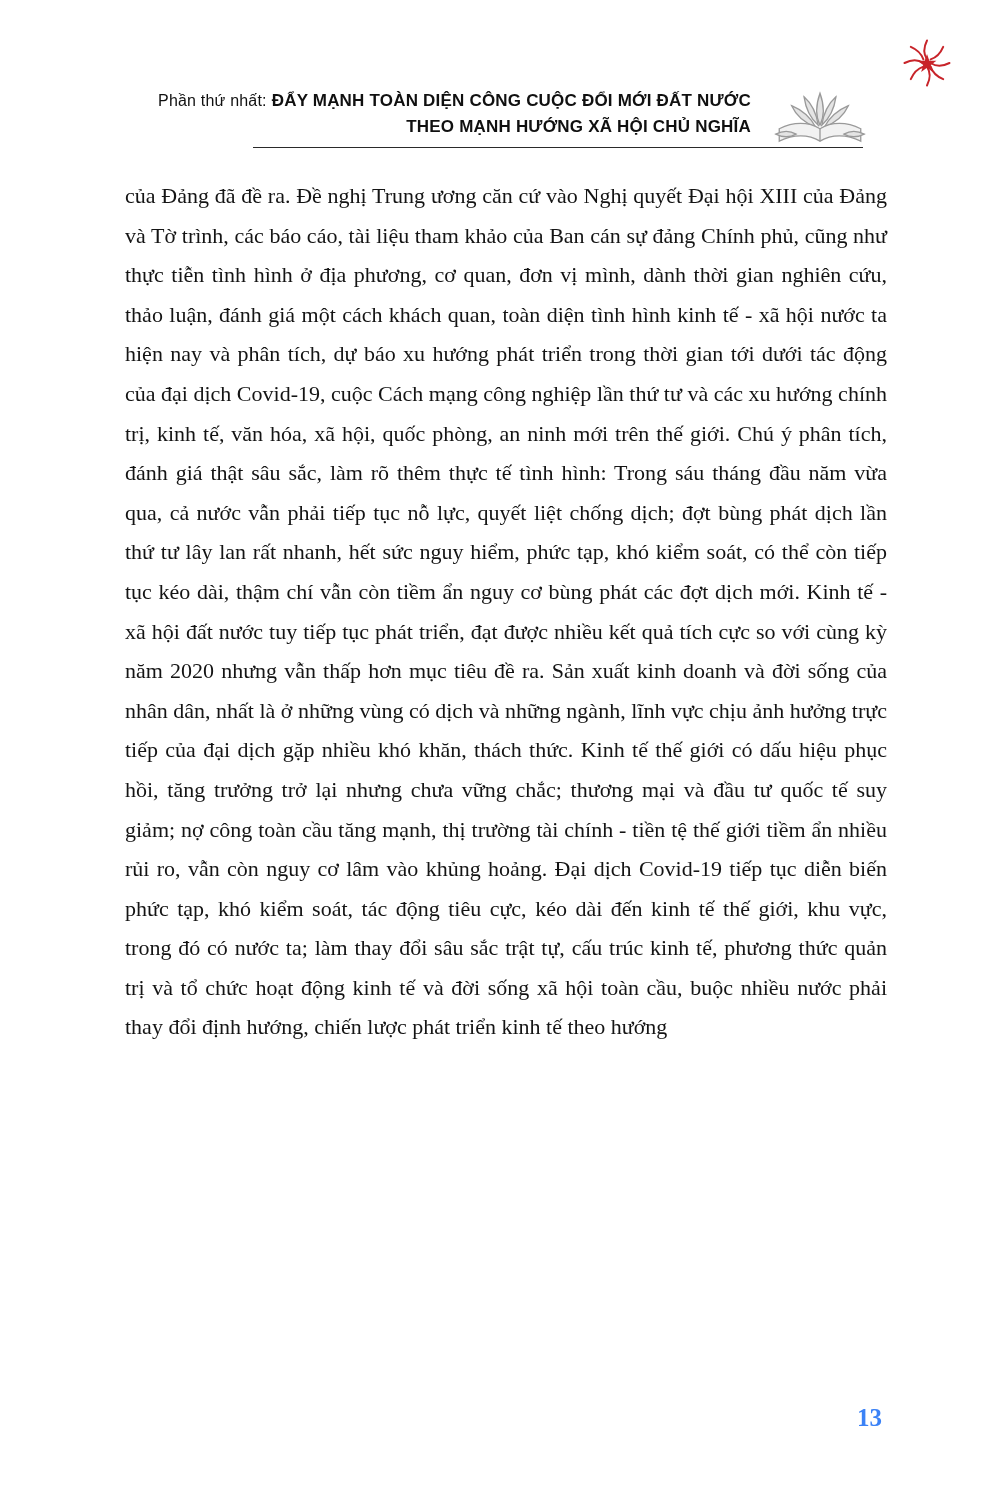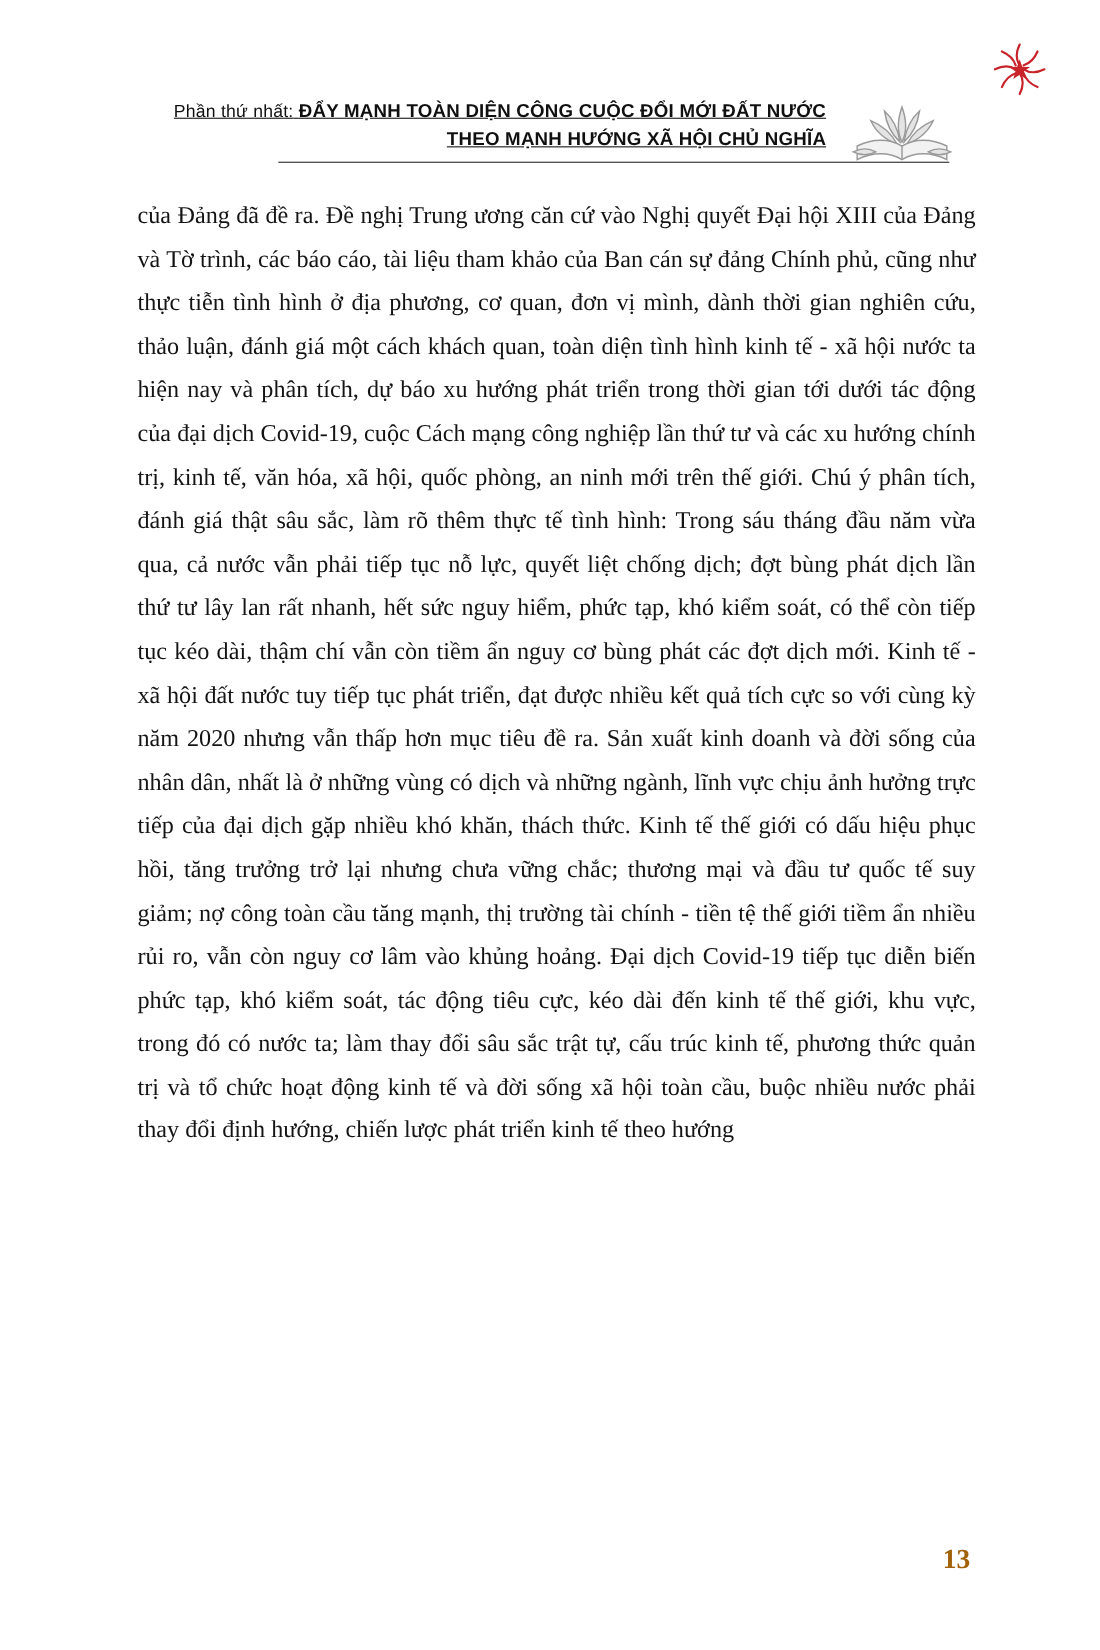--- a/index.html
+++ b/index.html
@@ -25,23 +25,21 @@
   }
 
   
   .header {
     position: absolute;
     top: 88px;
     left: 130px;
     width: 745px;
     display: flex;
     justify-content: flex-end;
-    align-items: flex-end;
     gap: 14px;
-    text-decoration: underline;
   }
   .header-text {
     text-align: right;
     font-family: "Liberation Sans", sans-serif;
     font-size: 17px;
     line-height: 1.5;
     color: #101010;
     letter-spacing: 0.2px;
     padding-bottom: 8px;
   }
@@ -79,21 +77,21 @@
     color: #141414;
   }
 
   
   .page-number {
     position: absolute;
     bottom: 68px;
     right: 118px;
     font-size: 25px;
     font-weight: bold;
-    color: #a16207;
+    color: #3b82f6;
     font-family: "Liberation Serif", serif;
     text-align: center;
   }
 </style>
 </head>
 <body>
 
 <div class="page">
 
   <div class="corner-emblem">

